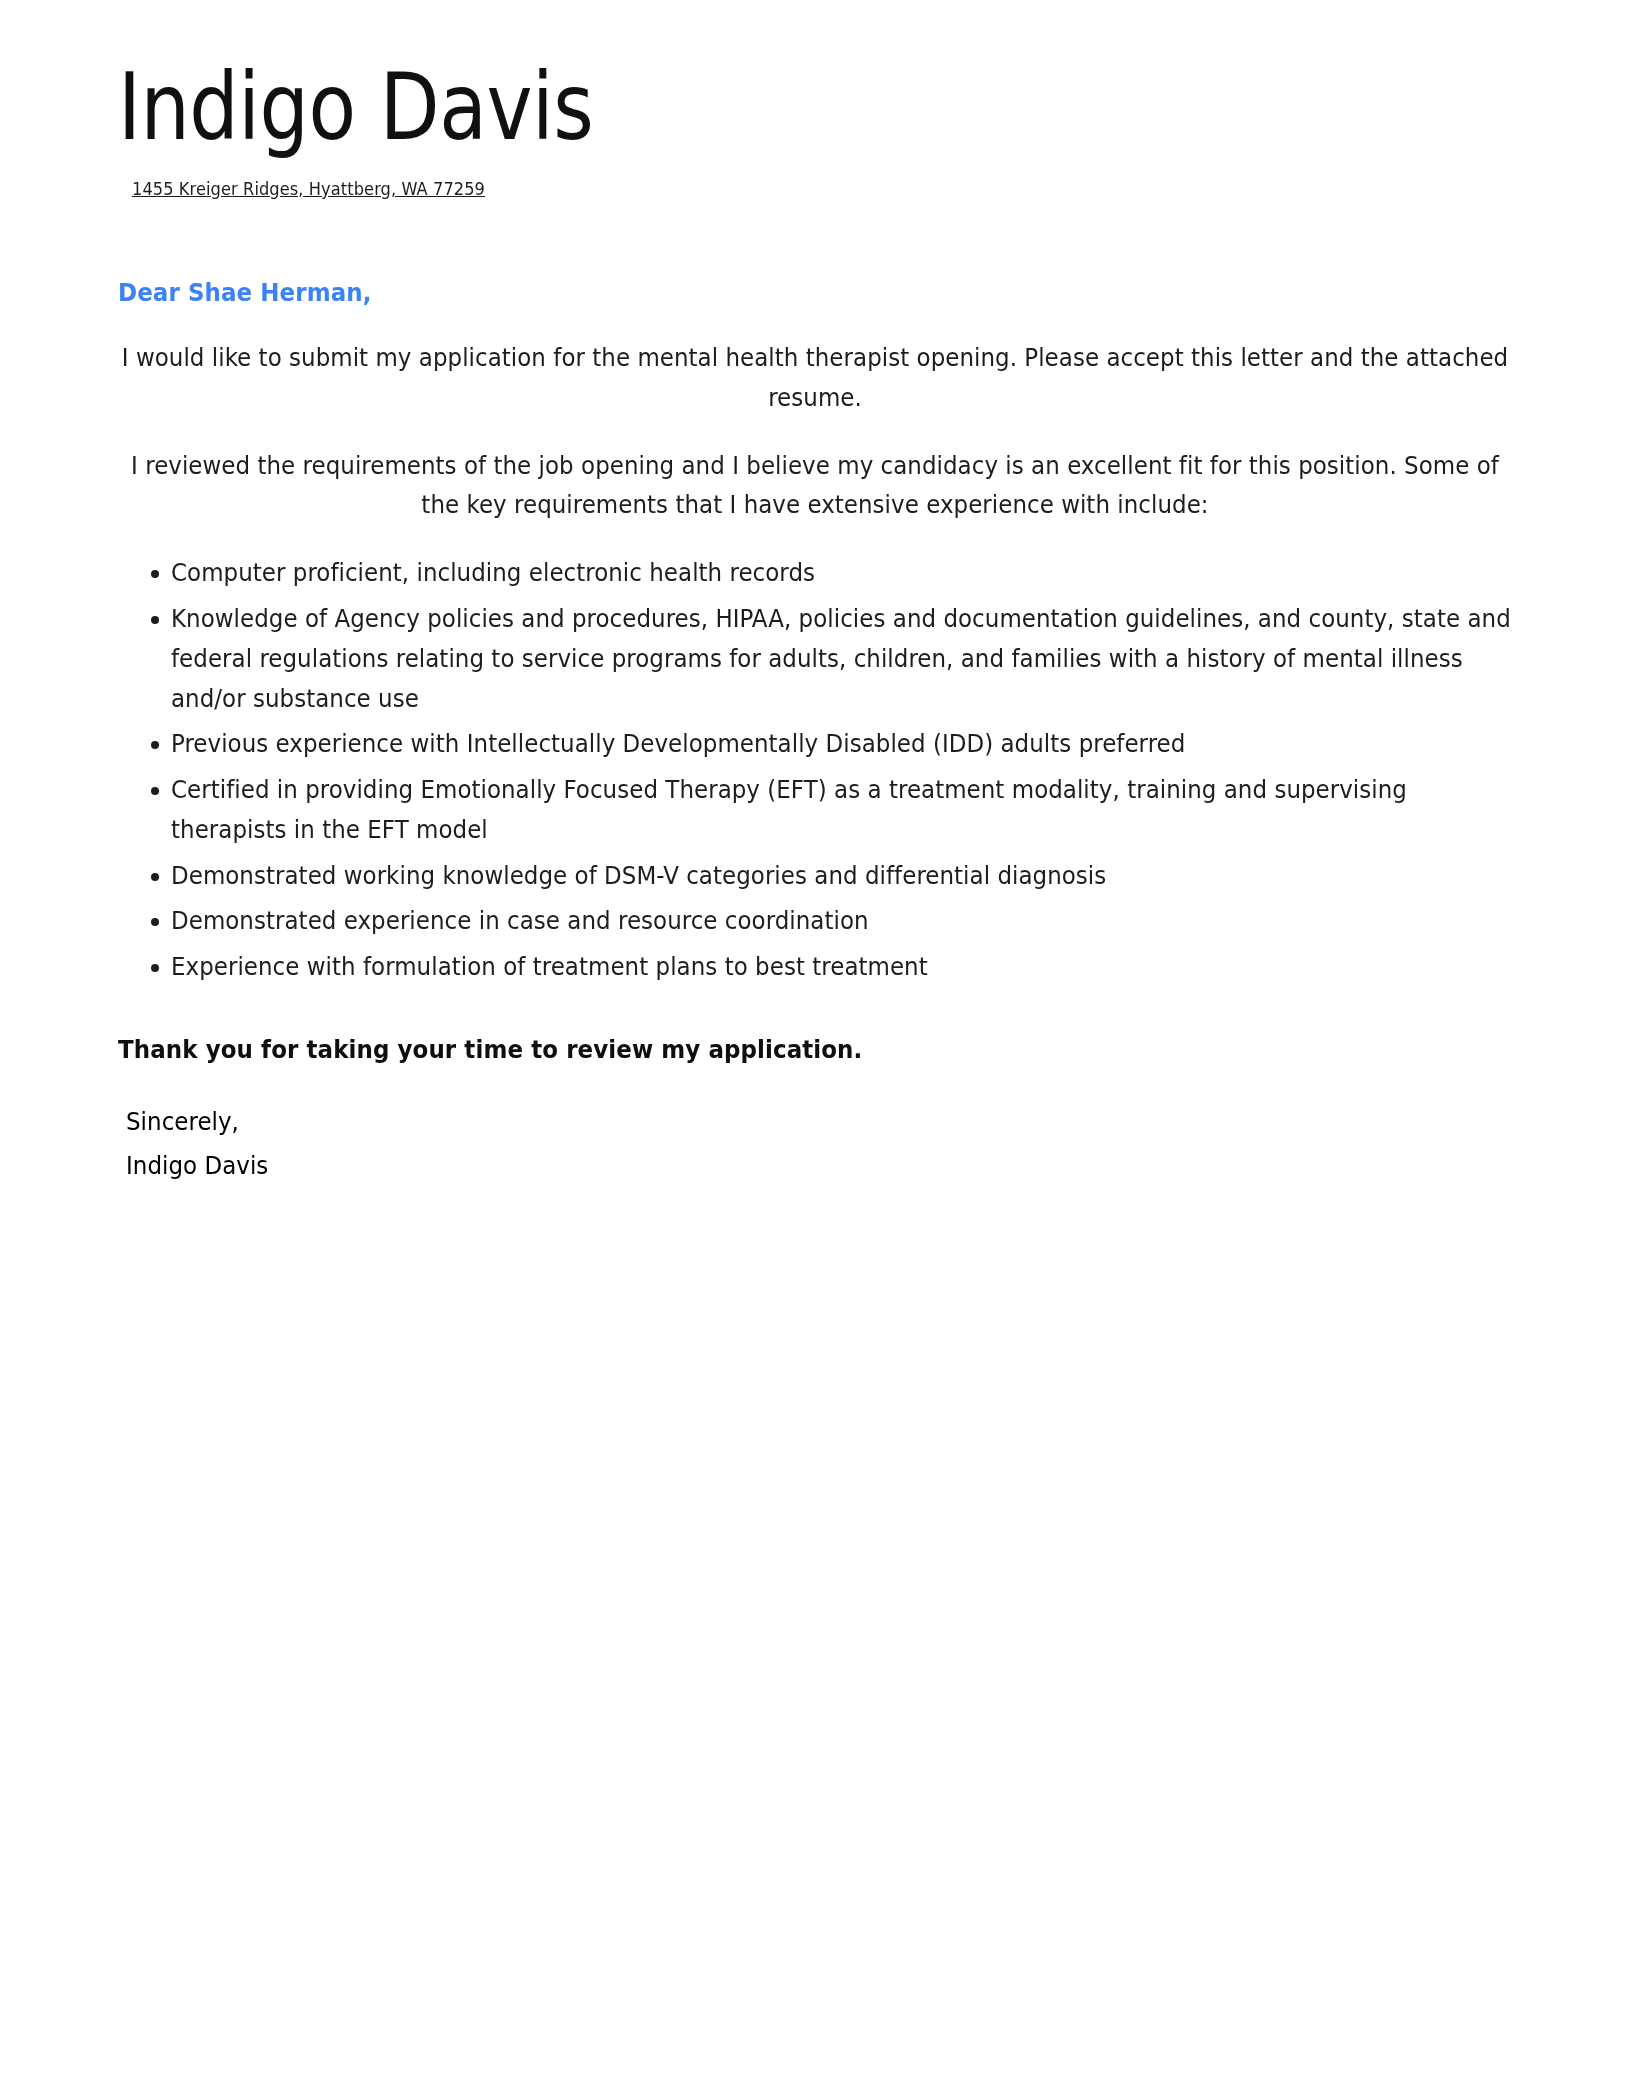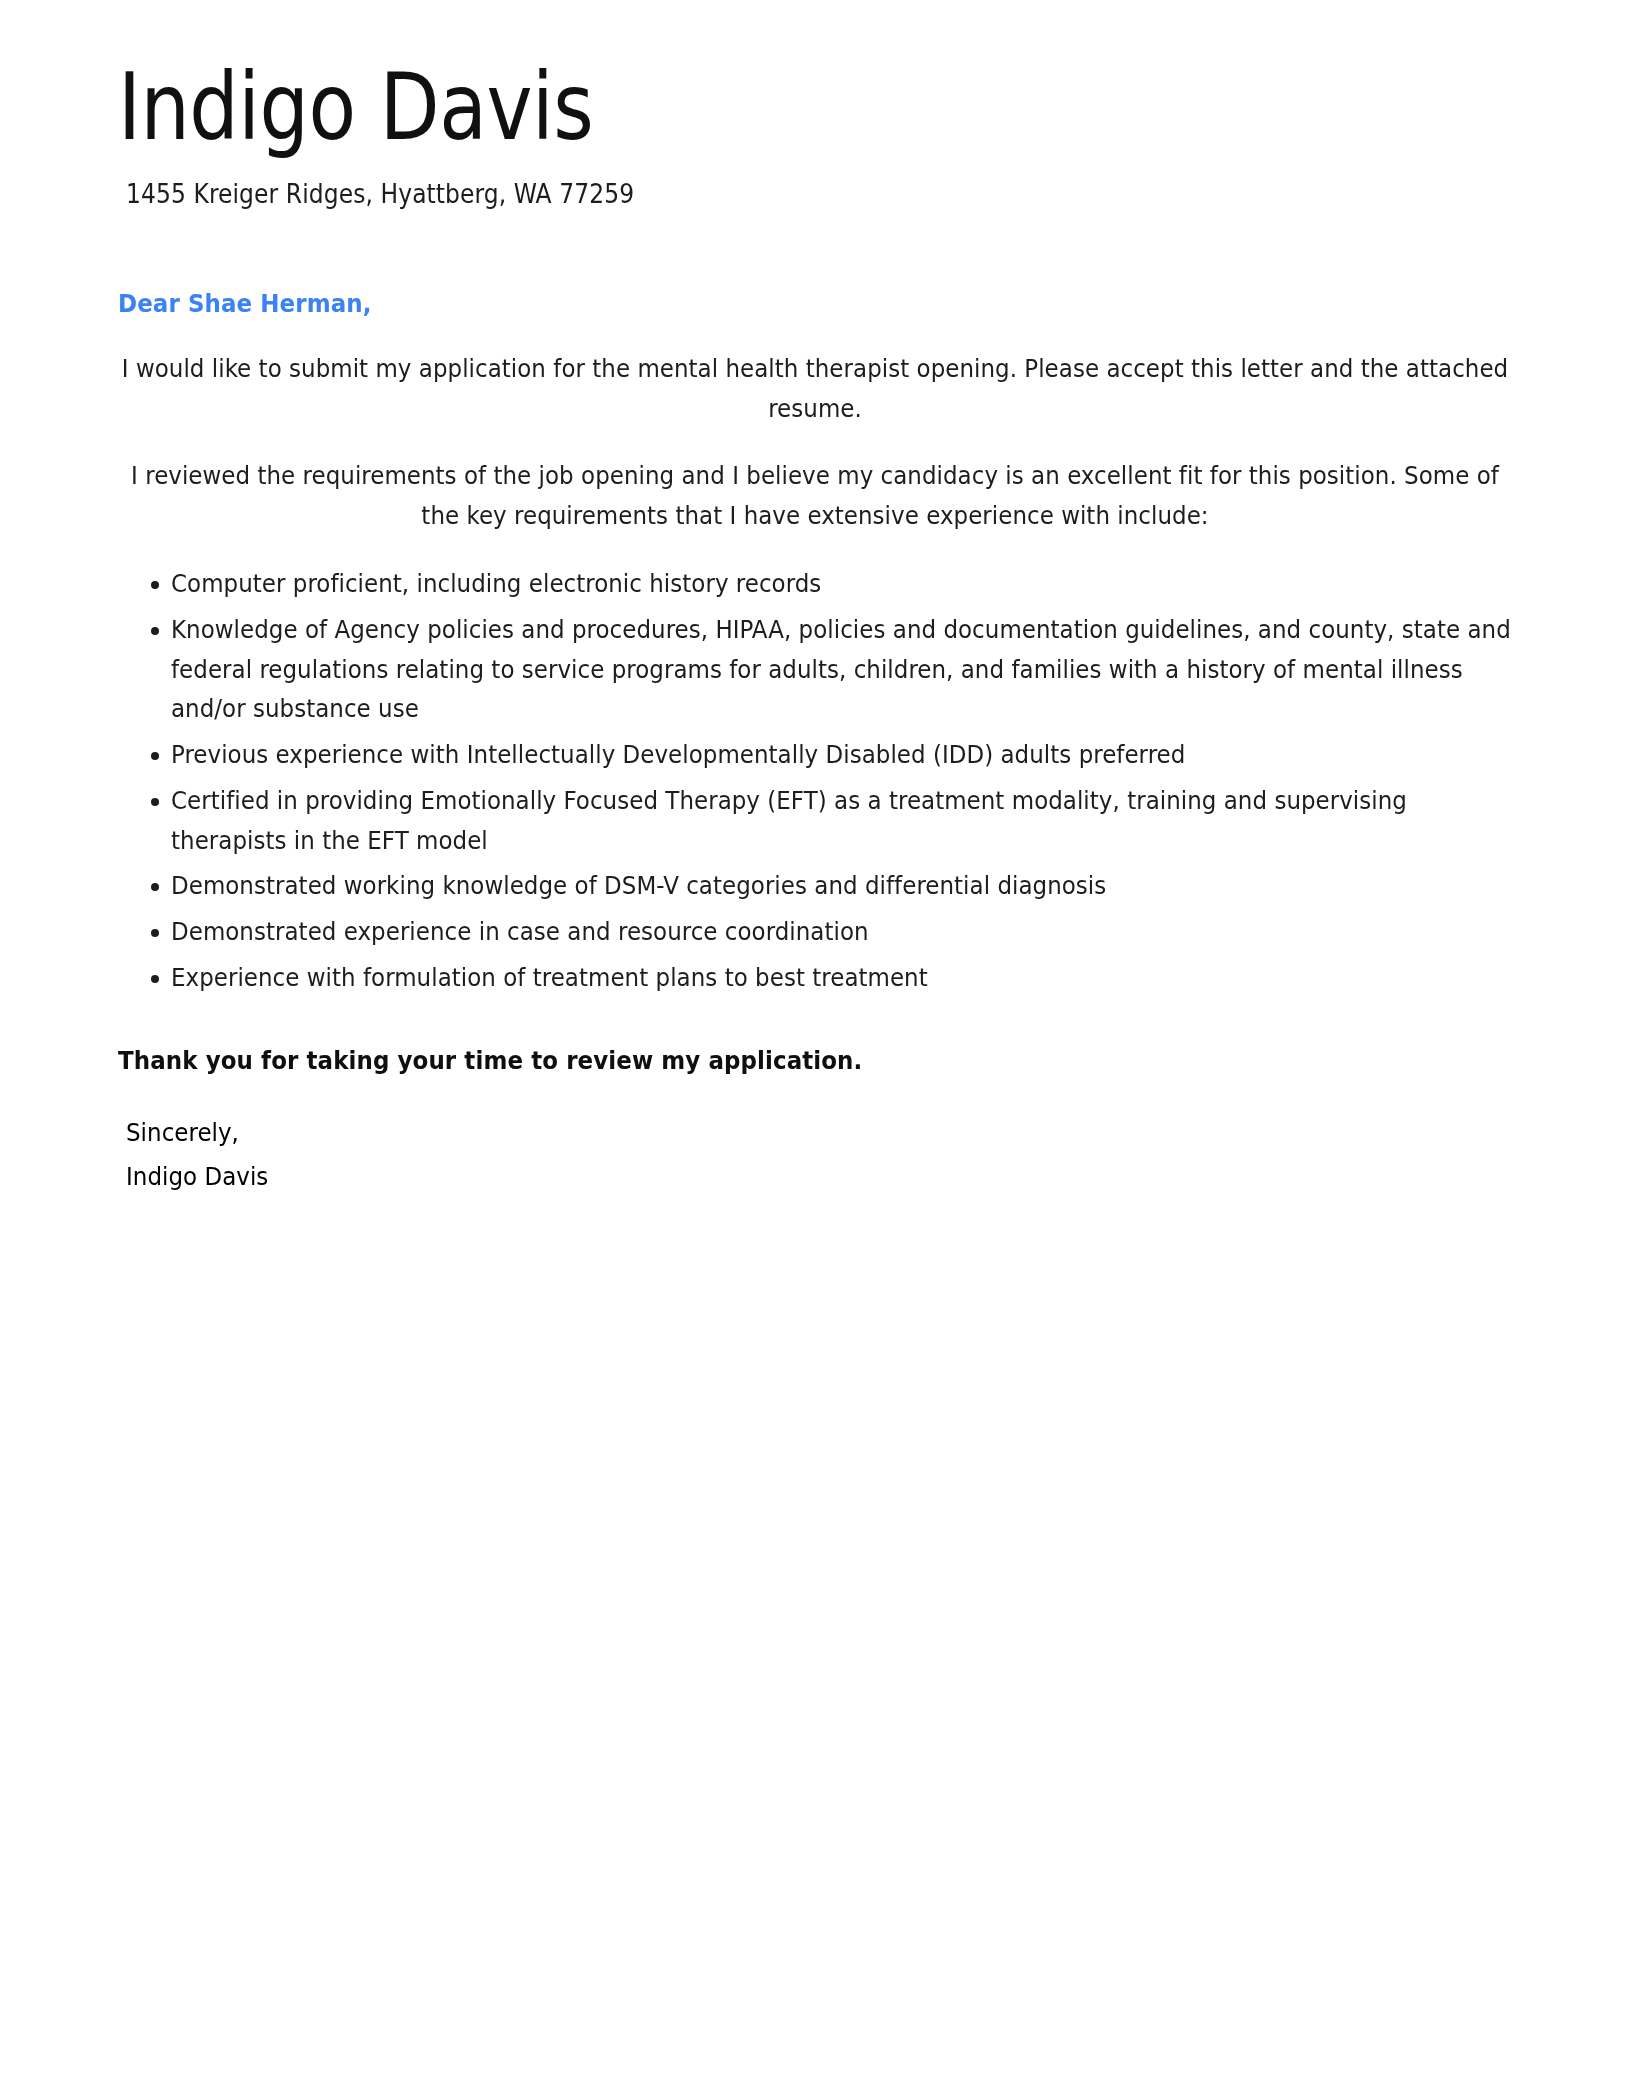--- a/index.html
+++ b/index.html
@@ -41,26 +41,27 @@
     font-weight: 300;
     line-height: 1.02;
     letter-spacing: -0.5px;
     color: #101010;
     margin: 0 0 0 0;
     white-space: nowrap;
     transform: scaleX(0.93);
     transform-origin: left center;
   }
   .applicant-address {
-    font-size: 26px;
+    font-size: 18px;
     font-weight: 400;
     line-height: 1.35;
     color: #1d1d1d;
-    margin: 22px 0 0 8px;
+    margin: 22px 0 0 14px;
     letter-spacing: 0.1px;
+    text-decoration: underline;
   }
 
   
   .letter-body {
     margin-top: 76px;
     max-width: 1398px;
   }
   .salutation {
     font-size: 25.5px;
     font-weight: 700;
@@ -144,21 +145,21 @@
     <section class="letter-body">
 
       <p class="salutation">Dear Shae Herman,</p>
 
       <p class="para">I would like to submit my application for the mental health therapist opening. Please accept this letter and the attached resume.</p>
 
 
       <p class="para">I reviewed the requirements of the job opening and I believe my candidacy is an excellent fit for this position. Some of the key requirements that I have extensive experience with include:</p>
 
       <ul class="requirements-list">
-        <li class="requirement-item">Computer proficient, including electronic history records</li>
+        <li class="requirement-item">Computer proficient, including electronic health records</li>
         <li class="requirement-item">Knowledge of Agency policies and procedures, HIPAA, policies and documentation guidelines, and county, state and federal regulations relating to service programs for adults, children, and families with a history of mental illness and/or substance use</li>
         <li class="requirement-item">Previous experience with Intellectually Developmentally Disabled (IDD) adults preferred</li>
         <li class="requirement-item">Certified in providing Emotionally Focused Therapy (EFT) as a treatment modality, training and supervising therapists in the EFT model</li>
         <li class="requirement-item">Demonstrated working knowledge of DSM-V categories and differential diagnosis</li>
         <li class="requirement-item">Demonstrated experience in case and resource coordination</li>
         <li class="requirement-item">Experience with formulation of treatment plans to best treatment</li>
       </ul>
 
       <p class="closing-thanks">Thank you for taking your time to review my application.</p>
 

